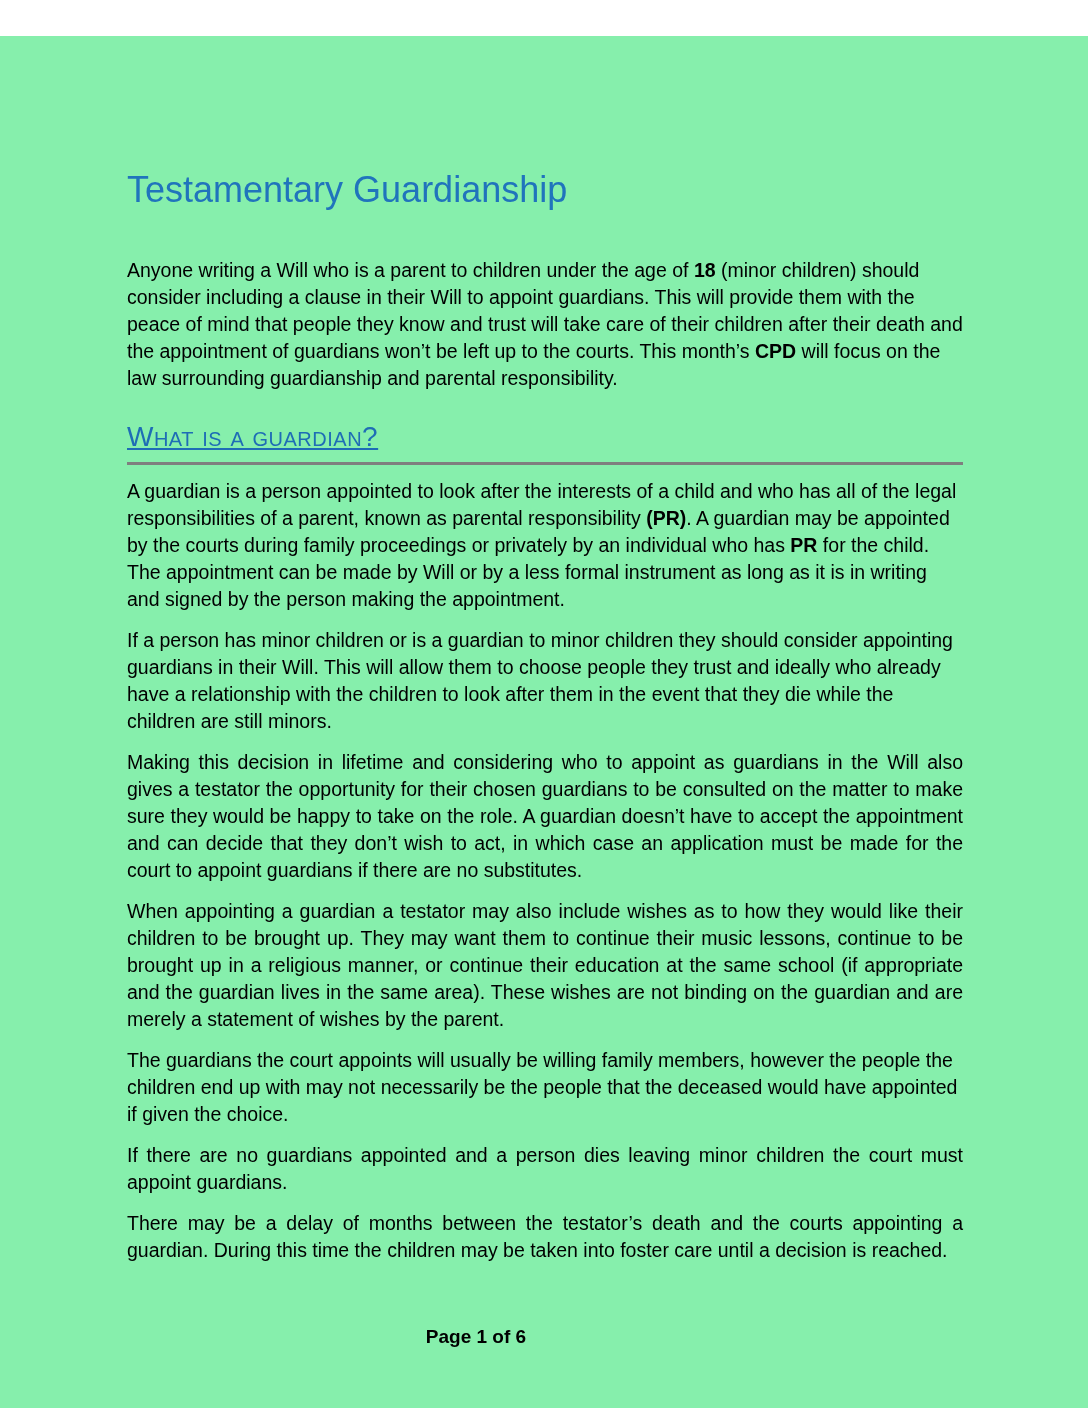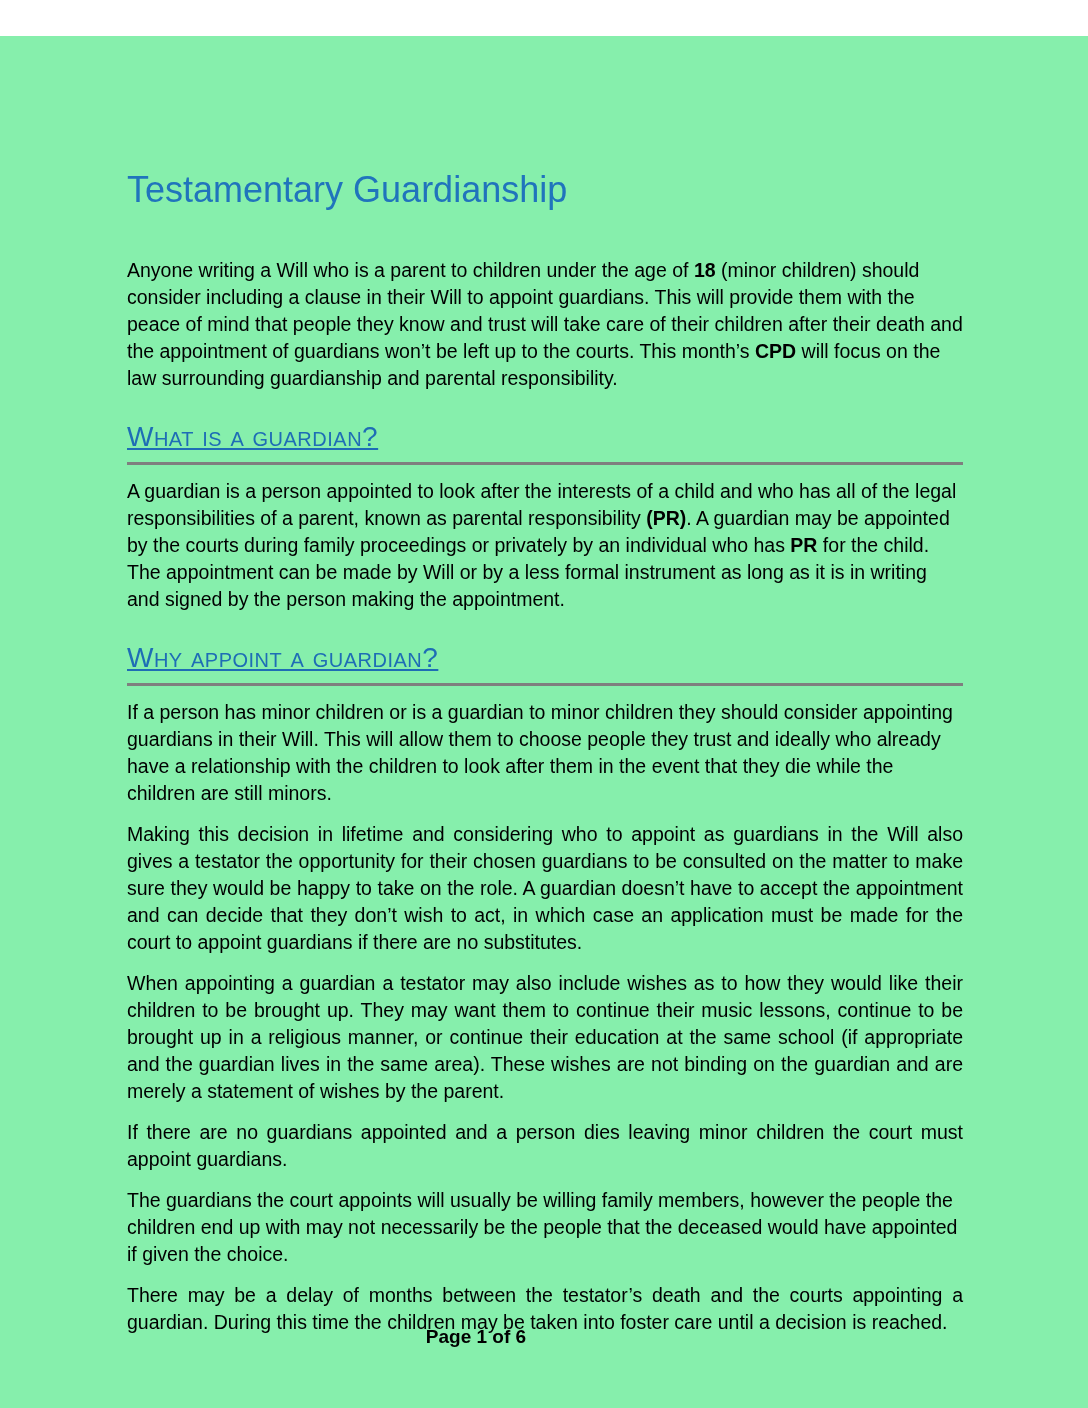--- a/index.html
+++ b/index.html
@@ -82,30 +82,29 @@
 <div class="page">
 
   <h1 class="doc-title">Testamentary Guardianship</h1>
 
   <p class="body-text first-after-title"><span>Anyone writing a Will who is a parent to children under the age of </span><b>18</b><span> (minor children) should consider including a clause in their Will to appoint guardians. This will provide them with the peace of mind that people they know and trust will take care of their children after their death and the appointment of guardians won’t be left up to the courts. This month’s </span><b>CPD</b><span> will focus on the law surrounding guardianship and parental responsibility.</span></p>
 
   <h2 class="section-heading">What is a guardian?</h2>
 
   <p class="body-text"><span>A guardian is a person appointed to look after the interests of a child and who has all of the legal responsibilities of a parent, known as parental responsibility </span><b>(PR)</b><span>. A guardian may be appointed by the courts during family proceedings or privately by an individual who has </span><b>PR</b><span> for the child. The appointment can be made by Will or by a less formal instrument as long as it is in writing and signed by the person making the appointment.</span></p>
 
-  <h2 class="section-heading">Why appoint a guardian?</h2>
 
   <p class="body-text">If a person has minor children or is a guardian to minor children they should consider appointing guardians in their Will. This will allow them to choose people they trust and ideally who already have a relationship with the children to look after them in the event that they die while the children are still minors.</p>
 
   <p class="body-text justified">Making this decision in lifetime and considering who to appoint as guardians in the Will also gives a testator the opportunity for their chosen guardians to be consulted on the matter to make sure they would be happy to take on the role. A guardian doesn’t have to accept the appointment and can decide that they don’t wish to act, in which case an application must be made for the court to appoint guardians if there are no substitutes.</p>
 
   <p class="body-text justified">When appointing a guardian a testator may also include wishes as to how they would like their children to be brought up. They may want them to continue their music lessons, continue to be brought up in a religious manner, or continue their education at the same school (if appropriate and the guardian lives in the same area). These wishes are not binding on the guardian and are merely a statement of wishes by the parent.</p>
 
 
+  <p class="body-text">The guardians the court appoints will usually be willing family members, however the people the children end up with may not necessarily be the people that the deceased would have appointed if given the choice.</p>
+
   <p class="body-text justified">If there are no guardians appointed and a person dies leaving minor children the court must appoint guardians.</p>
-
-  <p class="body-text">The guardians the court appoints will usually be willing family members, however the people the children end up with may not necessarily be the people that the deceased would have appointed if given the choice.</p>
 
   <p class="body-text justified">There may be a delay of months between the testator’s death and the courts appointing a guardian. During this time the children may be taken into foster care until a decision is reached.</p>
 
   <div class="footer">Page 1 of 6</div>
 
 </div>
 
 </body></html>

